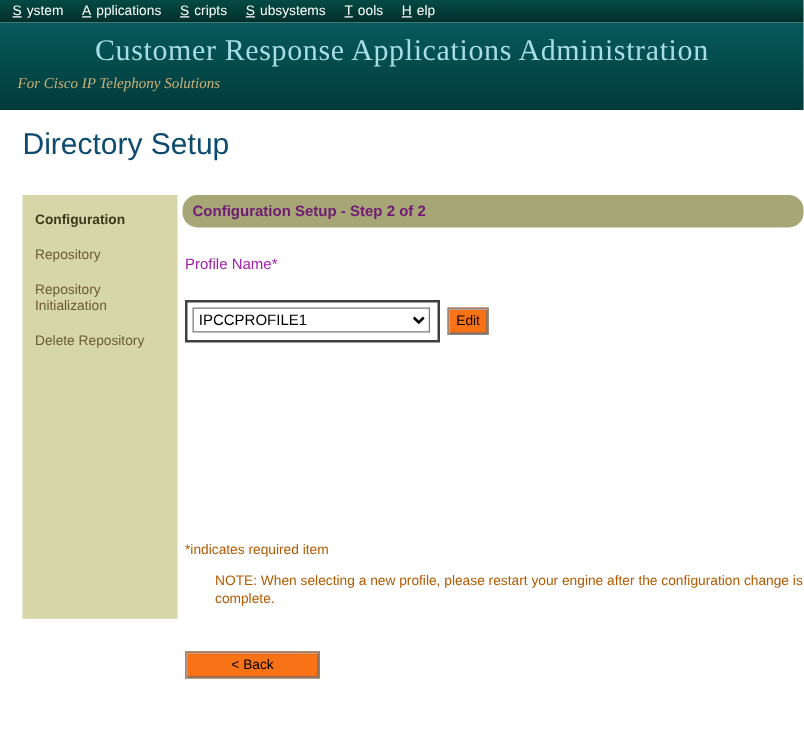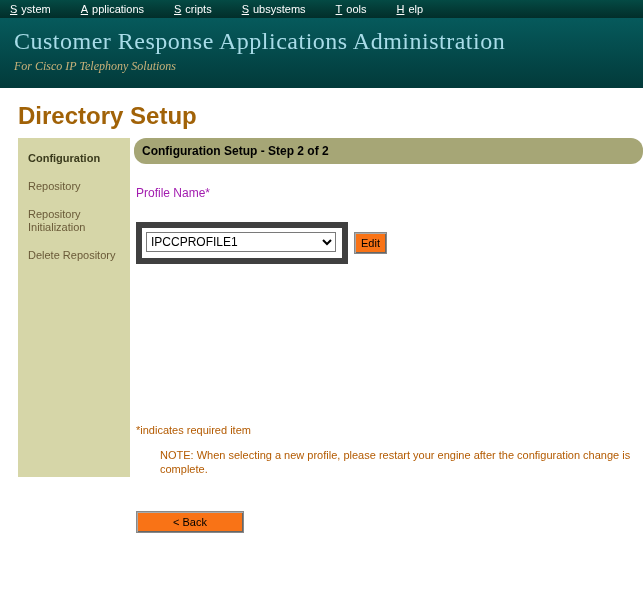--- a/index.html
+++ b/index.html
@@ -7,63 +7,64 @@
     margin: 0;
     font-family: Verdana, Arial, sans-serif;
     background: #fff;
     width: 643px;
   }
   .menubar {
     background: #003330;
     background: linear-gradient(#044a44,#022e2a);
     display: flex;
     padding: 2px 6px;
-    gap: 18px;
+    gap: 3px;
   }
   .menubar span {
     color: #fff;
     font-size: 11px;
     padding: 1px 4px;
     cursor: default;
   }
   .menubar span u { text-decoration: underline; }
   .banner {
     background: #02494a;
     background: linear-gradient(#065a5c,#023a3a);
     padding: 10px 14px 14px 14px;
   }
   .banner-title {
     color: #a8dce8;
     font-family: Georgia, "Times New Roman", serif;
     font-size: 24px;
     letter-spacing: 0.5px;
+    text-align: center;
   }
   .banner-sub {
     color: #c9b27a;
     font-family: Georgia, "Times New Roman", serif;
     font-style: italic;
     font-size: 12px;
     margin-top: 4px;
   }
   .page {
     padding: 14px 0 0 18px;
   }
   .page-title {
-    color: #a16207;
+    color: #0c4a6e;
     font-family: Verdana, Arial, sans-serif;
     font-size: 24px;
-    font-weight: bold;
-    margin: 0 0 8px 0;
+    font-weight: normal;
+    margin: 0 0 26px 0;
   }
   .layout {
     display: flex;
     align-items: flex-start;
   }
   .sidebar {
-    width: 112px;
+    width: 124px;
     background: #d6d6a8;
     padding: 14px 10px 200px 10px;
     font-size: 11px;
   }
   .sidebar .item {
     color: #6a5a38;
     margin-bottom: 14px;
     line-height: 1.25;
   }
   .sidebar .item.active {
@@ -72,39 +73,39 @@
   }
   .main {
     flex: 1;
     margin-left: 4px;
   }
   .section-head {
     background: #a6a676;
     padding: 6px 8px;
     font-size: 12px;
     font-weight: bold;
-    color: #000000;
+    color: #701a75;
     border-radius: 12px;
   }
   .form-area {
     padding: 22px 0 0 2px;
     font-size: 12px;
     color: #333;
   }
   .field-label {
     font-size: 12px;
     color: #a21caf;
   }
   .select-row {
     display: flex;
     align-items: center;
     margin-top: 22px;
   }
   .select-wrap {
-    border: 6px solid #404040;
+    border: 2px solid #404040;
     padding: 4px 6px 6px 4px;
     display: inline-flex;
   }
   select.profile {
     width: 190px;
     font-size: 12px;
     height: 20px;
     background: #fff;
     border: 1px solid #7a7a7a;
   }

